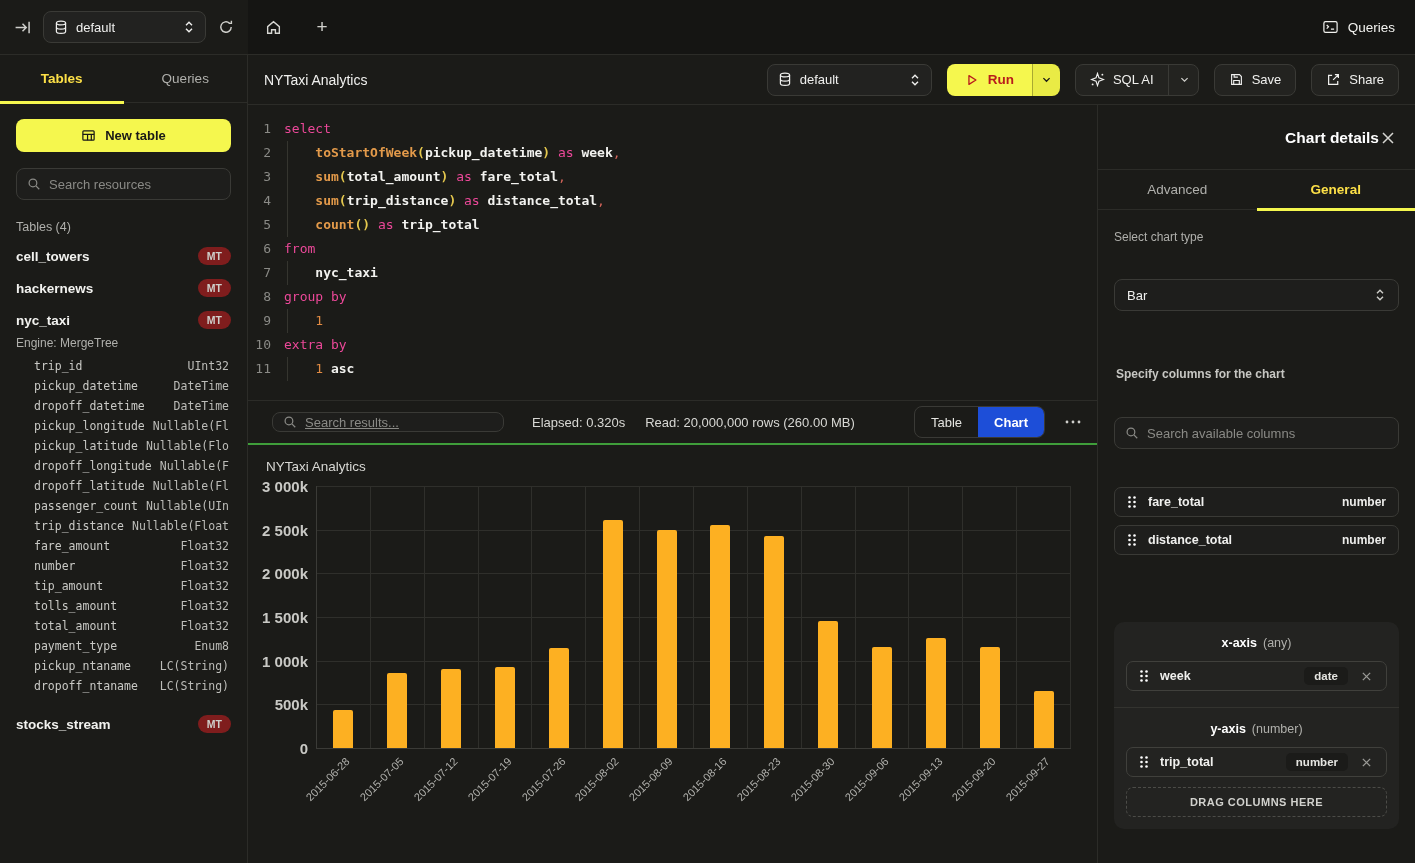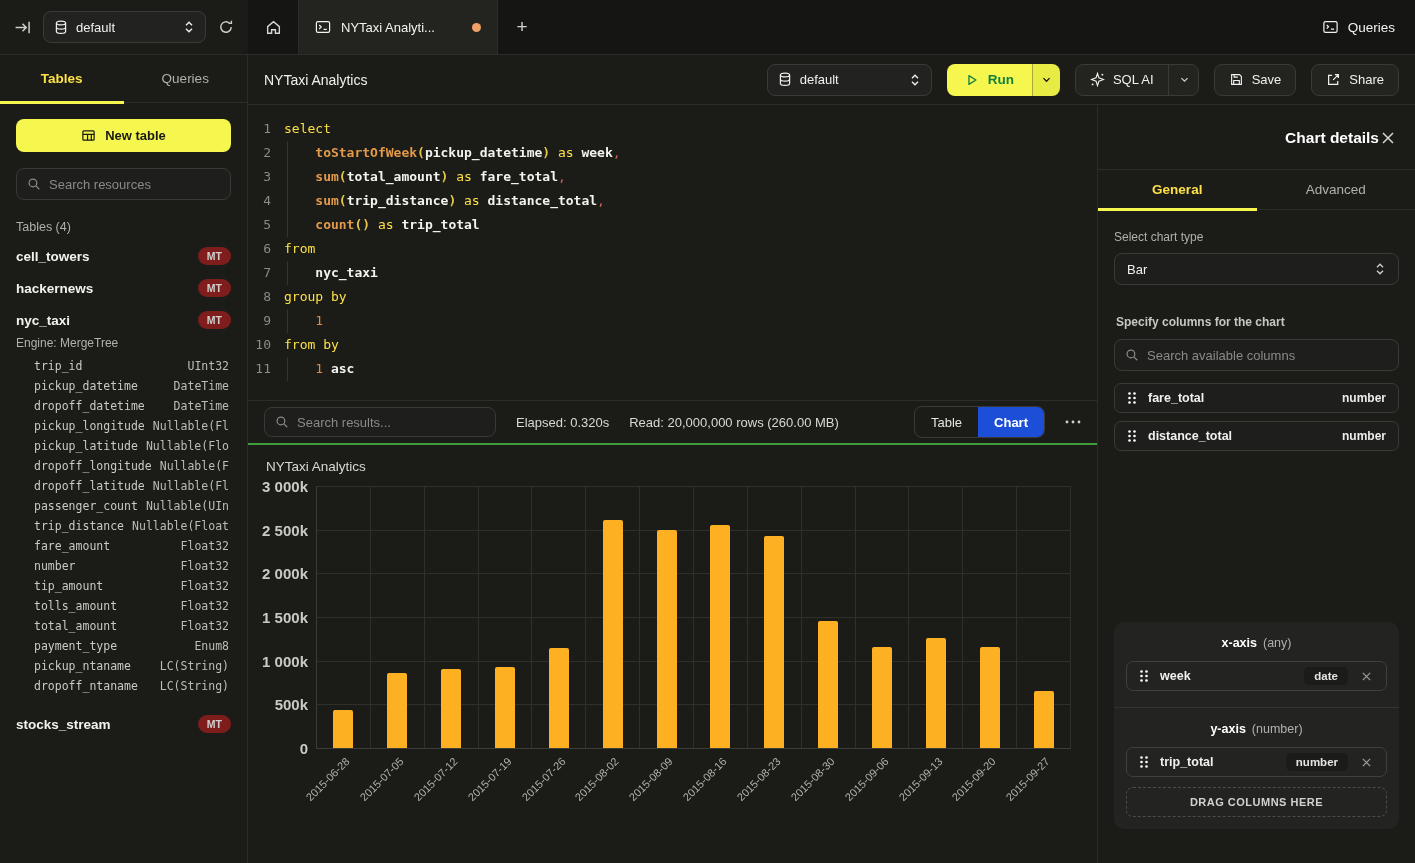--- a/index.html
+++ b/index.html
@@ -49,43 +49,43 @@
   .col-type { color:#bcbcb8; white-space:nowrap; overflow:hidden; }
   .gap-top { margin-top:8px; }
 
   
   .main { flex:1; display:flex; flex-direction:column; min-width:0; }
   .query-header { height:50px; flex-shrink:0; display:flex; align-items:center; gap:15px; padding:0 16px; border-bottom:1px solid #2c2c28; }
   .query-title { font-size:14px; font-weight:500; color:#f0f0ee; margin-right:auto; }
   .hdr-db { width:165px; flex:none; }
   .btn { height:32px; display:inline-flex; align-items:center; gap:8px; padding:0 14px; border:1px solid #3a3a36; border-radius:8px; background:#232320; color:#f0f0ee; font-weight:500; font-size:13px; cursor:pointer; font-family:inherit; }
   .run-btn { display:flex; border-radius:8px; overflow:hidden; cursor:pointer; border:none; padding:0; background:none; }
-  .run-main { display:flex; align-items:center; gap:9px; padding:0 18px; height:32px; background:#f5f74e; color:#15803d; font-weight:700; font-size:13.5px; }
+  .run-main { display:flex; align-items:center; gap:9px; padding:0 18px; height:32px; background:#f5f74e; color:#b91c1c; font-weight:700; font-size:13.5px; }
   .run-caret { width:28px; height:32px; display:flex; align-items:center; justify-content:center; background:#e9eb45; border-left:1px solid rgba(0,0,0,.28); color:#1b1b18; }
   .split-right { margin-left:6px; padding-left:10px; border-left:1px solid #3a3a36; height:100%; display:flex; align-items:center; color:#cfcfcb; }
 
   .workspace { flex:1; display:flex; min-height:0; }
   .editor-col { flex:1; display:flex; flex-direction:column; min-width:0; }
 
   
   .editor { height:295px; flex-shrink:0; padding:12px 0 0; font-family:"DejaVu Sans Mono", monospace; font-size:13px; line-height:24px; overflow:hidden; cursor:text; }
   .editor-line { display:flex; }
   .gutter { width:36px; flex-shrink:0; text-align:right; padding-right:13px; color:#8a8a86; user-select:none; }
   .code { white-space:pre; position:relative; flex:1; color:#e8e8e6; }
   .code.guided::before { content:""; position:absolute; left:3px; top:0; bottom:0; width:1px; background:#35352f; }
-  .tk-kw { color:#fde047; }
+  .tk-kw { color:#ec4899; }
   .tk-fn { color:#e39a4a; font-weight:bold; }
   .tk-id { color:#f2f2ef; font-weight:bold; }
   .tk-par { color:#e5c84e; font-weight:bold; }
   .tk-comma { color:#d4645a; }
   .tk-num { color:#e08a43; }
 
   
   .results-bar { height:43px; flex-shrink:0; display:flex; align-items:center; gap:20px; padding:0 16px; border-top:1px solid #2c2c28; }
-  .results-search { width:232px; height:30px; margin:0; }
+  .results-search { width:232px; height:20px; margin:8px;text-decoration:underline; }
   .meta-text { color:#d8d8d4; font-size:13px; white-space:nowrap; }
   .toggle { margin-left:auto; display:flex; border:1px solid #3a3a36; border-radius:8px; overflow:hidden; height:32px; }
   .toggle-seg { display:flex; align-items:center; padding:0 16px; color:#e4e4e0; font-size:13px; cursor:pointer; }
   .toggle-seg.active { background:#1d4ed8; font-weight:700; color:#fff; }
   .more-btn { color:#cfcfcb; }
 
   
   .chart-panel { flex:1; border-top:2px solid #3f9e3a; padding:12px 24px 0 16px; overflow:hidden; }
   .chart-title { color:#d8d8d4; font-size:13.5px; margin:2px 0 12px 2px; }
   .plot { margin-left:52px; margin-right:2px; height:263px; position:relative; border-left:1px solid #3b3b37; border-bottom:1px solid #3b3b37; display:grid; grid-template-columns:repeat(14,1fr); }
@@ -93,21 +93,21 @@
   .hline { position:absolute; left:0; right:0; height:1px; background:#2f2f2b; pointer-events:none; }
   .bar { position:absolute; bottom:0; left:50%; transform:translateX(-50%); width:20px; background:#fdb022; border-radius:2px 2px 0 0; }
   .ylab { position:absolute; right:calc(100% + 9px); transform:translateY(-50%); color:#c9c9c5; font-size:15px; white-space:nowrap;font-weight:bold; }
   .xlab { position:absolute; top:calc(100% + 7px); right:50%; transform:rotate(-45deg); transform-origin:top right; color:#b0b0ac; font-size:11px; white-space:nowrap; }
 
   
   .details { width:318px; flex-shrink:0; border-left:1px solid #2c2c28; display:flex; flex-direction:column; overflow:hidden; }
   .details-header { display:flex; align-items:center; justify-content:flex-end; padding:24px 18px 22px; border-bottom:1px solid #2c2c28; flex-shrink:0; }
   .details-title { font-size:15.5px; font-weight:700; color:#ffffff; }
   .details-tabs { display:flex; height:40px; border-bottom:1px solid #2c2c28; flex-shrink:0; }
-  .details-body { flex:1; display:flex; flex-direction:column; padding:14px 16px 34px; min-height:0; }
+  .details-body { flex:1; display:flex; flex-direction:column; padding:14px 16px 34px; min-height:0;gap:26px; }
   .field-label { color:#b0b0ac; font-size:12px; margin:6px 0 9px; }
   .select { height:32px; border:1px solid #3a3a36; border-radius:8px; display:flex; align-items:center; justify-content:space-between; padding:0 12px; background:#1e1e1c; color:#f0f0ee; cursor:pointer; margin-bottom:24px; }
   .columns-label { color:#c6c6c2; font-size:12px; font-weight:700; margin:6px 0 10px 2px; }
   .chip-row { height:30px; border:1px solid #3a3a36; border-radius:7px; display:flex; align-items:center; gap:11px; padding:0 12px; margin-bottom:8px; background:#1e1e1c; }
   .chip-name { font-size:12.5px; font-weight:700; color:#f0f0ee; }
   .chip-type { margin-left:auto; font-size:12px; font-weight:700; color:#ececea; }
   .handle { color:#ffffff; cursor:grab; display:flex; }
   .axes-card { margin-top:auto; background:#232321; border-radius:10px; padding:14px 12px 12px; }
   .axis-header { text-align:center; font-size:12.5px; margin-bottom:11px; color:#ffffff; }
   .axis-header b { font-weight:700; }
@@ -154,30 +154,20 @@
         </span>
     </button>
   </div>
   <div class="tabstrip">
     <div class="home-tab">
       <span>
           <svg width="17" height="17" viewBox="0 0 16 16" fill="none" stroke="currentColor" stroke-width="1.3">
             <path d="M2.5 7.2L8 2.6l5.5 4.6V13.4H9.8v-3.3H6.2v3.3H2.5z"></path>
           </svg>
         </span>
-    </div>
-    <div class="query-tab">
-      <span>
-          <svg width="16" height="16" viewBox="0 0 16 16" fill="none" stroke="currentColor" stroke-width="1.2">
-            <rect x="1.4" y="2.6" width="13.2" height="10.8" rx="1.6"></rect>
-            <path d="M4.2 6l2 2-2 2M8.6 10.4h3.2"></path>
-          </svg>
-        </span>
-      <span class="t-label">NYTaxi Analyti...</span>
-      <span class="tab-dot"></span>
     </div>
     <div class="plus-tab">+</div>
     <div class="topbar-right" style="margin-left:auto">
       <button class="queries-link">
         <span>
             <svg width="17" height="16" viewBox="0 0 16 16" fill="none" stroke="currentColor" stroke-width="1.2">
               <rect x="1.4" y="2.6" width="13.2" height="10.8" rx="1.6"></rect>
               <path d="M4.2 6l1.8 1.8-1.8 1.8M8.4 10.2h3.2"></path>
             </svg>
           </span>
@@ -410,21 +400,21 @@
             <div class="editor-line">
               <span class="gutter">8</span>
               <span class="code"><span class="tk-kw">group by</span></span>
             </div>
             <div class="editor-line">
               <span class="gutter">9</span>
               <span class="code guided"><span>    </span><span class="tk-num">1</span></span>
             </div>
             <div class="editor-line">
               <span class="gutter">10</span>
-              <span class="code"><span class="tk-kw">from by</span></span>
+              <span class="code"><span class="tk-kw">extra by</span></span>
             </div>
             <div class="editor-line">
               <span class="gutter">11</span>
               <span class="code guided"><span>    </span><span class="tk-num">1</span><span> </span><span class="tk-id">asc</span></span>
             </div>
           </div>
 
         <div class="results-bar">
           <div class="search-box results-search">
             <span>
@@ -533,22 +523,22 @@
           <span class="details-title">Chart details</span>
           <button class="remove-btn">
             <span>
                 <svg width="14" height="14" viewBox="0 0 14 14" fill="none" stroke="#d6d6d2" stroke-width="1.5">
                   <path d="M2 2l10 10M12 2L2 12"></path>
                 </svg>
               </span>
           </button>
         </div>
         <div class="details-tabs">
+          <div class="side-tab">Advanced</div>
           <div class="side-tab active">General</div>
-          <div class="side-tab">Advanced</div>
         </div>
         <div class="details-body">
           <div class="field-label">Select chart type</div>
           <div class="select">
             <span>Bar</span>
             <span>
                 <svg width="12" height="14" viewBox="0 0 12 14" fill="none" stroke="#cfcfcb" stroke-width="1.4">
                   <path d="M3 5.3L6 2.3l3 3M3 8.7l3 3 3-3"></path>
                 </svg>
               </span>

